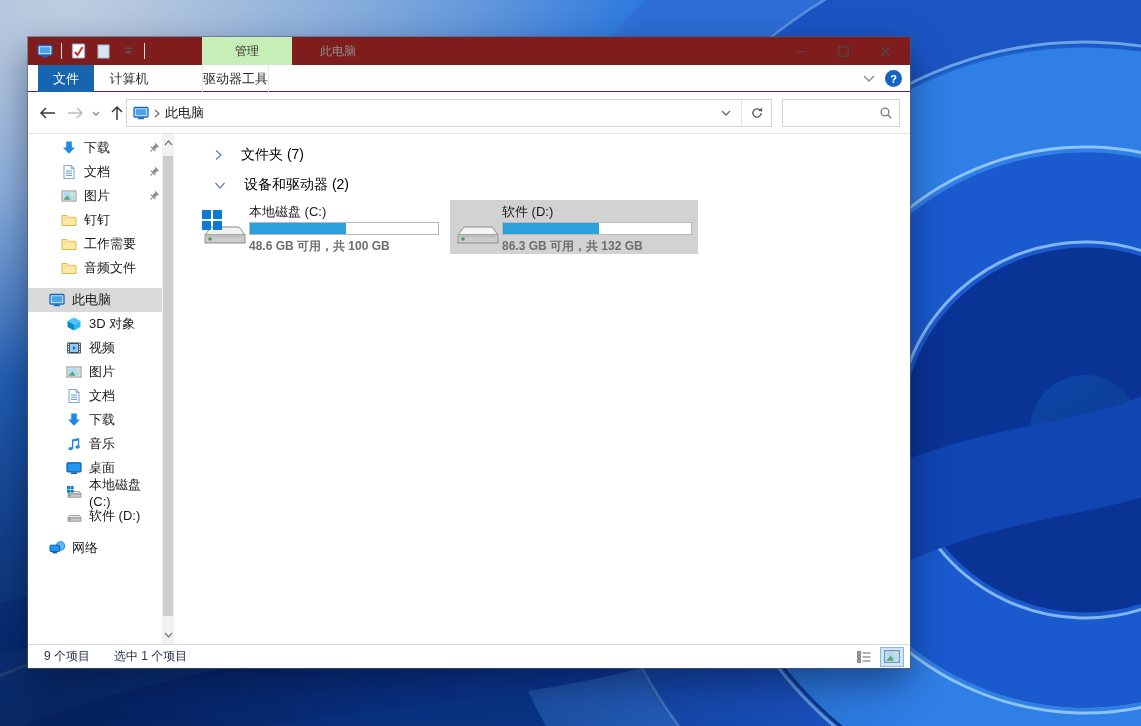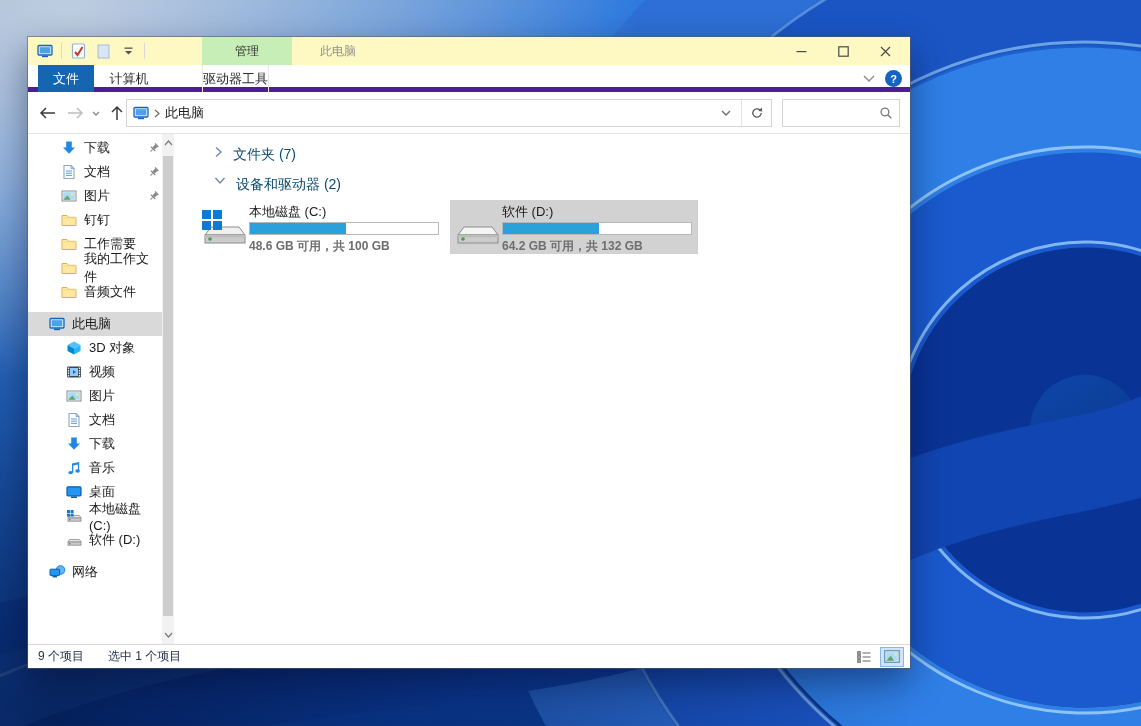--- a/index.html
+++ b/index.html
@@ -5,33 +5,33 @@
   * { margin:0; padding:0; box-sizing:border-box; }
   html,body { width:1141px; height:726px; overflow:hidden;
     font-family:"Liberation Sans","DejaVu Sans",sans-serif; }
   .desktop { position:relative; width:1141px; height:726px; overflow:hidden; background:#1050c0; }
   .wallpaper { position:absolute; inset:0; }
 
   
   .window { position:absolute; left:28px; top:37px; width:882px; height:631px;
     background:#fff; box-shadow:0 0 0 1px rgba(90,90,95,.55), 0 14px 34px rgba(0,8,40,.45); }
 
-  .titlebar { position:absolute; left:0; top:0; width:100%; height:28px; background:#fef9c3;padding-left:40px; }
+  .titlebar { position:absolute; left:0; top:0; width:100%; height:28px; background:#7f1d1d;padding-left:40px; }
   .qat { position:absolute; left:8px; top:0; height:28px; display:flex; align-items:center; gap:7px; }
   .qat .sep { width:1px; height:16px; background:#d9d9d9; }
   .qat-btn { width:18px; height:18px; display:flex; align-items:center; justify-content:center; }
   .ctx-group { position:absolute; left:174px; top:0; width:90px; height:28px; background:#c7eeb7;
     display:flex; align-items:center; justify-content:center; font-size:12px; color:#333; }
   .win-title { position:absolute; left:292px; top:0; height:28px; display:flex; align-items:center;
     font-size:12px; color:#8f8f8f; }
   .win-controls { position:absolute; right:4px; top:0; height:28px; display:flex; }
   .win-btn { width:42px; height:28px; display:flex; align-items:center; justify-content:center; }
 
   .tabrow { position:absolute; left:0; top:28px; width:100%; height:27px; background:#fff;
-    border-bottom:5px solid #4c1d95; font-size:13px; }
+    border-bottom:1px solid #4c1d95; font-size:13px; }
   .tab { position:absolute; top:0; height:27px; display:flex; align-items:center; justify-content:center;
     color:#2b2b2b; }
   .tab.file { left:10px; width:56px; background:#1565b0; color:#fff; }
   .tab.computer { left:66px; width:70px; }
   .tab.view { left:136px; width:50px;margin-top:48px; }
   .tab.drivetools { left:174px; width:67px; border-left:1px solid #e8e8e8; border-right:1px solid #e8e8e8; }
   .ribbon-right { position:absolute; right:8px; top:0; height:27px; display:flex; align-items:center; gap:10px; }
   .help-btn { width:17px; height:17px; border-radius:50%; background:#1565c0; color:#fff; font-size:11px;
     font-weight:bold; display:flex; align-items:center; justify-content:center; }
 
@@ -61,37 +61,37 @@
   .side-row.lvl-root { padding-left:21px; }
   .side-row.lvl-pc { padding-left:38px; }
   .side-row.selected { background:#d9d9d9; width:135px; padding-right:0; }
   .side-row .pin { margin-left:auto; width:12px; height:12px; }
   .gap8 { margin-top:8px; }
   .side-scroll { position:absolute; right:14px; top:0; bottom:0; width:12px; background:#f2f2f2; }
   .side-thumb { position:absolute; left:1px; right:1px; top:22px; bottom:28px; background:#cdcdcd; }
   .scroll-arrow { position:absolute; left:0; width:12px; height:14px; display:flex; align-items:center; justify-content:center; }
 
   .main { position:absolute; left:160px; right:0; top:0; bottom:0; }
-  .group-hdr { position:absolute; display:flex; gap:10px; font-size:14px; color:#0c4a6e; }
+  .group-hdr { position:absolute; display:flex; align-items:center; gap:18px; font-size:14px; color:#000000; }
   .group-hdr.g1 { left:26px; top:12px; }
   .group-hdr.g2 { left:26px; top:42px; }
 
   .tile { position:absolute; top:66px; width:248px; height:54px; display:flex; padding:3px 6px 3px 2px; }
   .tile.c { left:9px; }
   .tile.d { left:262px; background:#d2d2d2; }
   .tile-icon { width:50px; flex:0 0 50px; display:flex; align-items:flex-end; justify-content:center; padding-bottom:3px; }
   .tile-body { flex:1; min-width:0; }
   .tile-name { font-size:13px; color:#1a1a1a; line-height:17px; white-space:nowrap; }
   .tile-bar { width:100%; height:13px; border:1px solid #b8b8b8; background:#fff; margin:2px 0 3px; }
   .tile-fill { height:100%; background:#2aa1da; }
   .tile-cap { font-size:12px; color:#6e6e6e; white-space:nowrap;font-weight:bold; }
 
   .statusbar { position:absolute; left:0; bottom:0; width:100%; height:24px; background:#fff;
     border-top:1px solid #d9d9d9; display:flex; align-items:center; font-size:12px; color:#26324a; }
-  .status-items { margin-left:10px; }
+  .status-items { margin-left:16px; }
   .status-selected { margin-left:24px; }
   .status-views { margin-left:auto; margin-right:6px; display:flex; gap:4px; }
   .view-btn { width:24px; height:20px; display:flex; align-items:center; justify-content:center; border:1px solid transparent; }
   .view-btn.active { background:#cfe4f7; border-color:#88b8e0; }
 
   svg { display:block; }
 </style>
 </head>
 <body>
 
@@ -346,29 +346,20 @@
             </span>
           <span>工作需要</span>
         </div>
         <div class="side-row lvl-qa">
           <span class="ico">
               <svg width="16" height="16" viewBox="0 0 16 16">
                 <path d="M1 3.5 h5 l1.5 1.8 H15 V13.5 H1 Z" fill="#ffe9a2" stroke="#d9b55c" stroke-width="1"></path>
                 <path d="M1 6 H15" stroke="#f5d98c" stroke-width="1"></path>
               </svg>
             </span>
-          <span>我的工作文件</span>
-        </div>
-        <div class="side-row lvl-qa">
-          <span class="ico">
-              <svg width="16" height="16" viewBox="0 0 16 16">
-                <path d="M1 3.5 h5 l1.5 1.8 H15 V13.5 H1 Z" fill="#ffe9a2" stroke="#d9b55c" stroke-width="1"></path>
-                <path d="M1 6 H15" stroke="#f5d98c" stroke-width="1"></path>
-              </svg>
-            </span>
           <span>音频文件</span>
         </div>
 
 
         <div class="side-row lvl-root gap8 selected">
           <span class="ico">
               <svg width="16" height="16" viewBox="0 0 16 16">
                 <rect x="1" y="2.5" width="14" height="9.5" rx="1" fill="#cfe8fb" stroke="#1565c0" stroke-width="1.3"></rect>
                 <rect x="2.8" y="4.2" width="10.4" height="6" fill="#4aa3e8"></rect>
                 <rect x="5" y="12.6" width="6" height="1.6" fill="#1565c0"></rect>
@@ -558,21 +549,21 @@
                 <rect x="4" y="29" width="40" height="8" fill="#cccccc" stroke="#8c8c8c" stroke-width="1"></rect>
                 <rect x="4" y="29" width="40" height="2.5" fill="#bdbdbd"></rect>
                 <circle cx="9" cy="33" r="1.8" fill="#43a047"></circle>
               </svg>
           </span>
           <span class="tile-body">
             <div class="tile-name">软件 (D:)</div>
             <div class="tile-bar">
                 <div class="tile-fill" style="width: 51%;"></div>
               </div>
-            <div class="tile-cap">64.2 GB 可用，共 132 GB</div>
+            <div class="tile-cap">86.3 GB 可用，共 132 GB</div>
           </span>
         </div>
       </div>
     </div>
 
     <div class="statusbar">
       <span class="status-items">9 个项目</span>
       <span class="status-selected">选中 1 个项目</span>
       <span class="status-views">
         <span class="view-btn">

